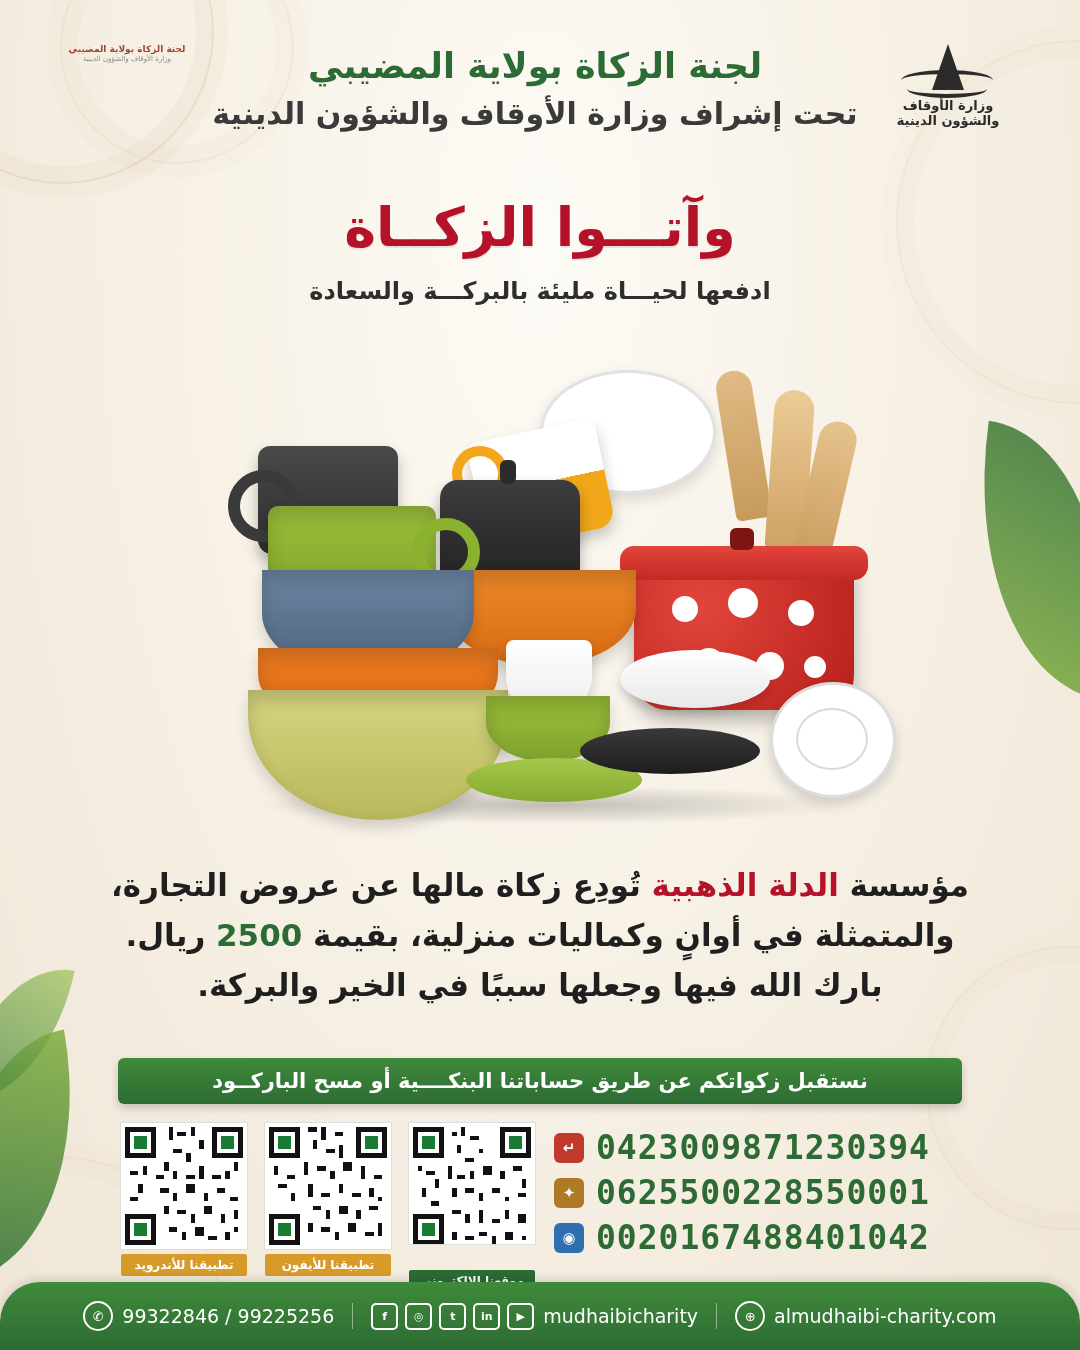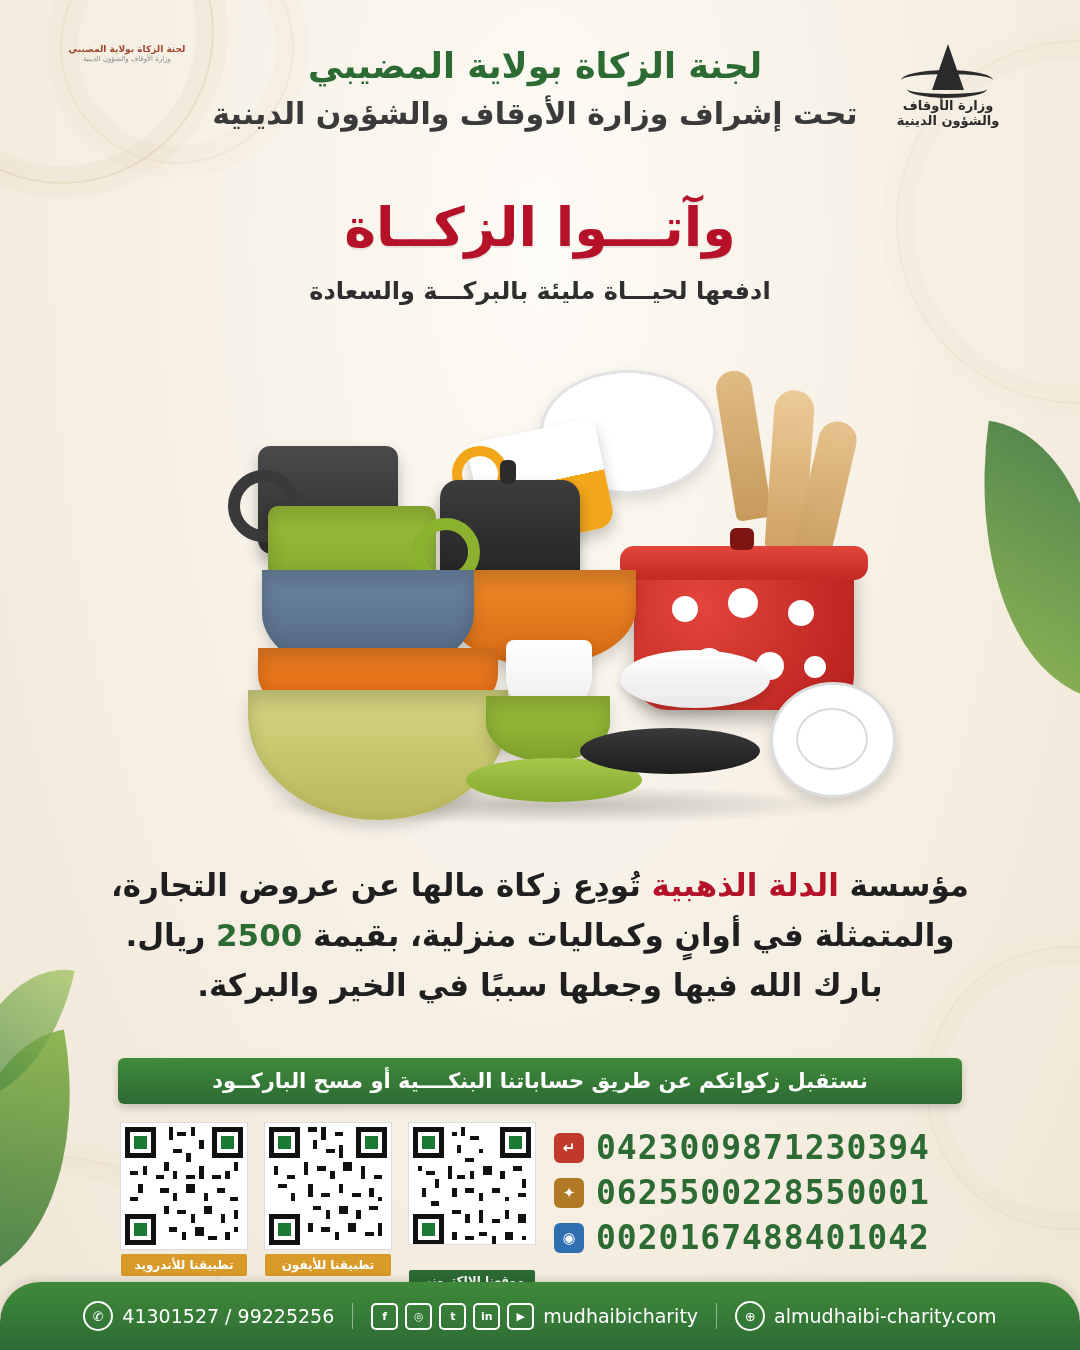--- a/index.html
+++ b/index.html
@@ -519,17 +519,17 @@
         <span class="social-ico">◎</span>
         <span class="social-ico">t</span>
         <span class="social-ico">in</span>
         <span class="social-ico">▶</span>
       </span>
       <span>mudhaibicharity</span>
     </div>
     <div class="sep"></div>
     <div class="f-item">
       <span class="round-icon">✆</span>
-      <span>41301527 / 99225256</span>
+      <span>99322846 / 99225256</span>
     </div>
   </div>
 
 </div>
 
 </body></html>

